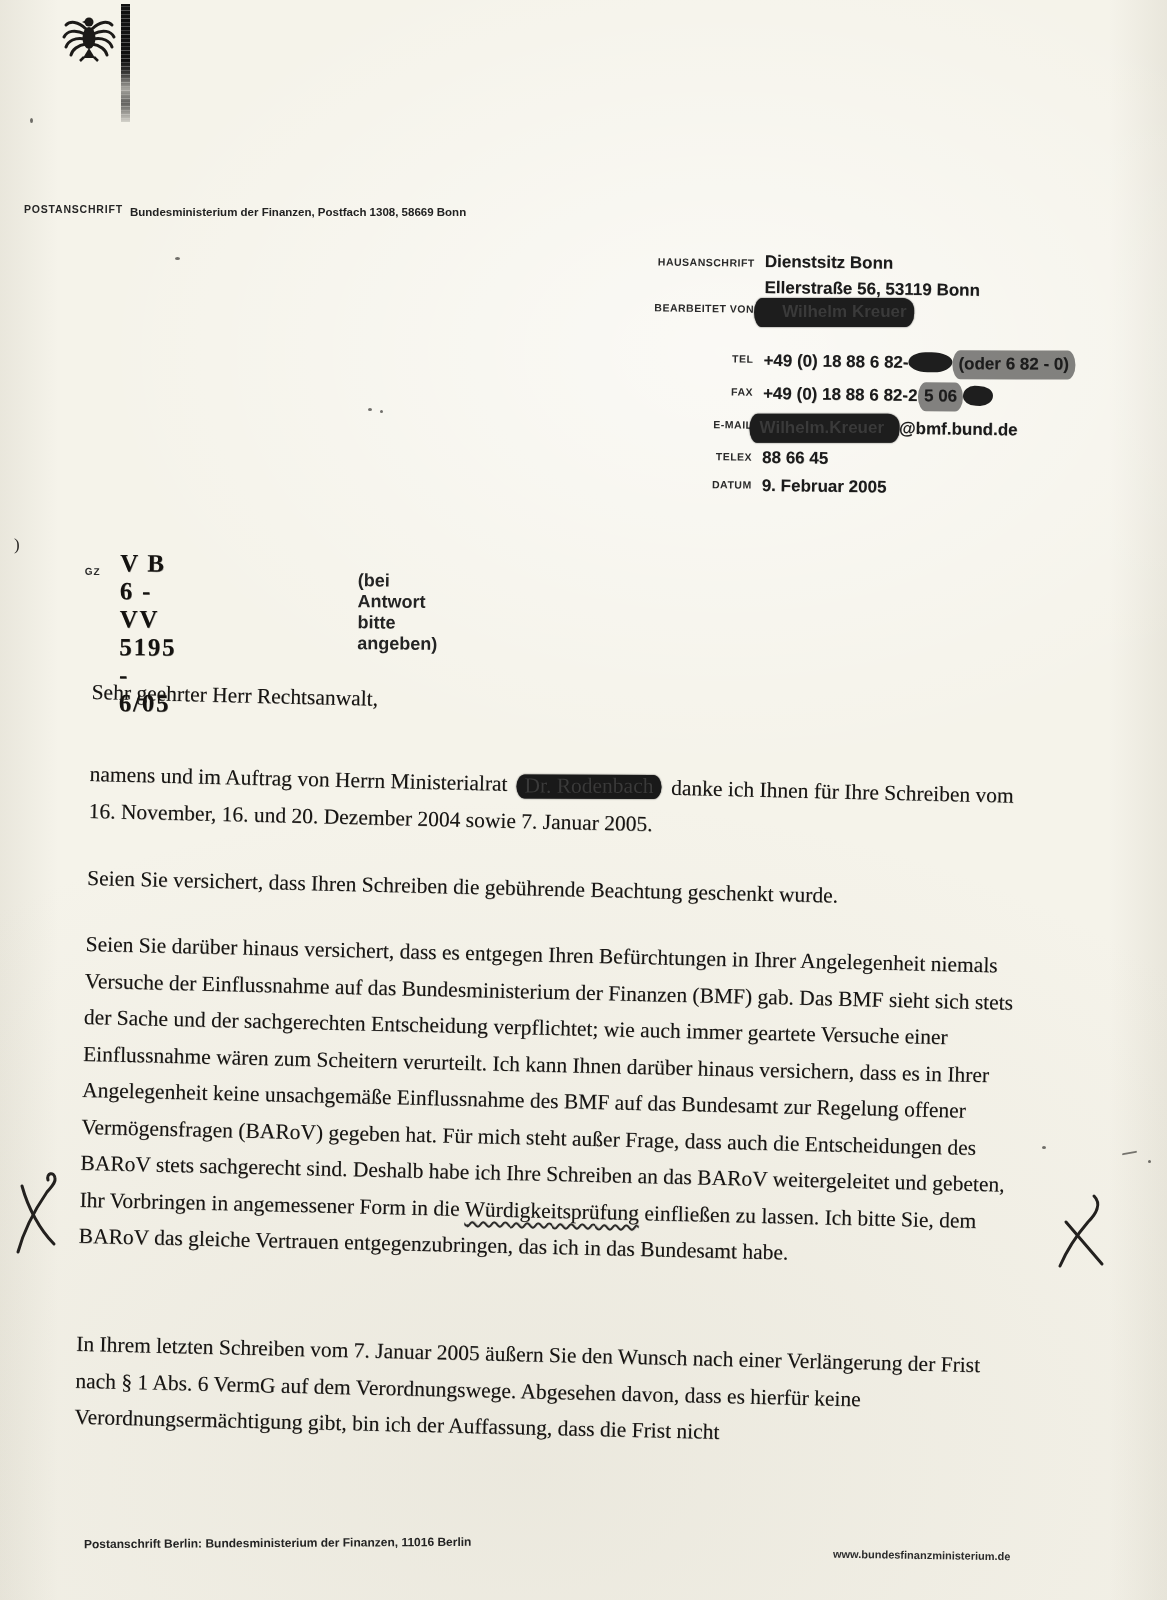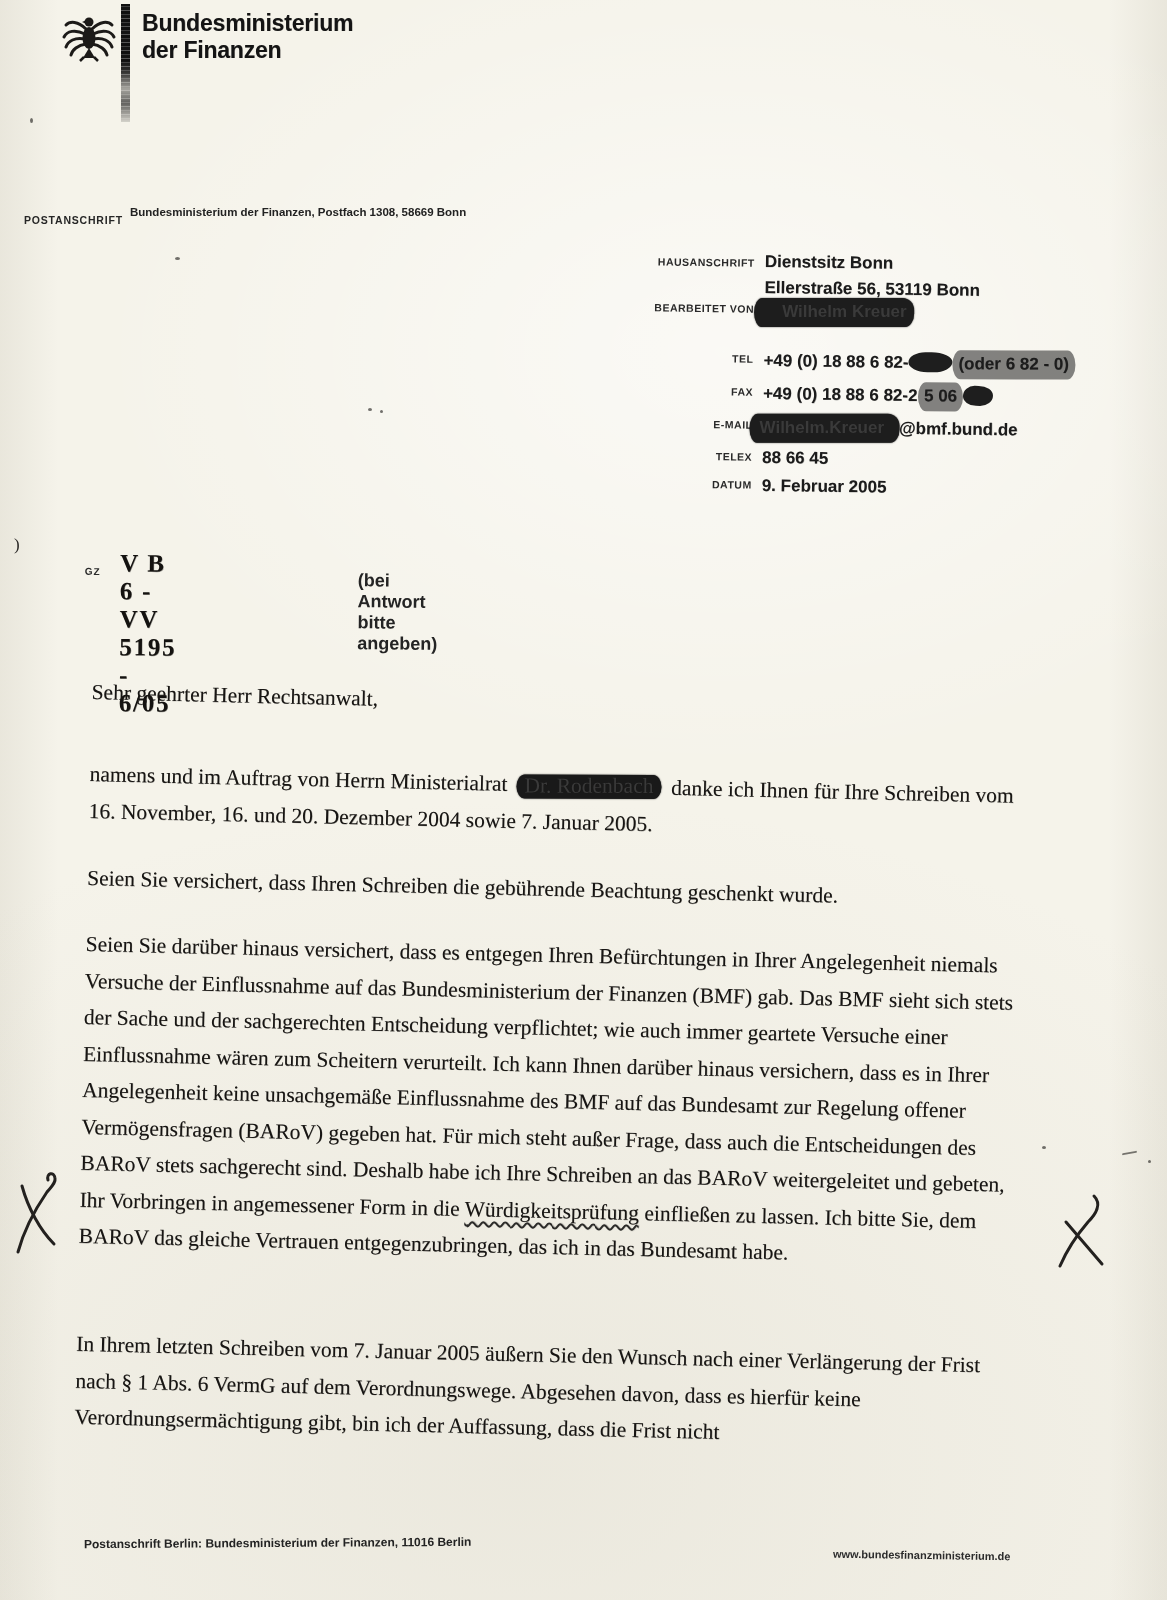--- a/index.html
+++ b/index.html
@@ -22,21 +22,21 @@
   .eagle{left:60px;top:6px;width:58px;height:60px;}
   .logostrip{left:121px;top:4px;width:9px;height:118px;
     background:repeating-linear-gradient(0deg,#141414 0 3px,#3d3d3d 3px 4px,#101010 4px 7px,#555 7px 8px);
     -webkit-mask-image:linear-gradient(180deg,#000 0 48%,rgba(0,0,0,0.85) 58%,rgba(0,0,0,0.35) 72%,rgba(0,0,0,0.65) 84%,rgba(0,0,0,0.15) 100%);
     mask-image:linear-gradient(180deg,#000 0 48%,rgba(0,0,0,0.85) 58%,rgba(0,0,0,0.35) 72%,rgba(0,0,0,0.65) 84%,rgba(0,0,0,0.15) 100%);
   }
   .ministry{left:142px;top:10px;font-family:"Liberation Sans",sans-serif;font-weight:700;
     font-size:23px;line-height:27px;color:#141414;letter-spacing:-0.2px;
     text-shadow:0.4px 0.4px 0 rgba(20,20,20,0.35);}
   
-  .pa-label{left:24px;top:214px;font-family:"Liberation Sans",sans-serif;font-size:10.5px;font-weight:700;
+  .pa-label{left:24px;top:203px;font-family:"Liberation Sans",sans-serif;font-size:10.5px;font-weight:700;
     letter-spacing:0.8px;color:#262626;}
   .pa-value{left:130px;top:206px;font-family:"Liberation Sans",sans-serif;font-size:11.5px;font-weight:600;color:#222;}
   
   .recipient{left:128px;top:266px;font-size:22px;line-height:33.5px;color:#191715;
     text-shadow:0.35px 0.35px 0 rgba(25,23,21,0.4);transform:rotate(0.25deg);}
   
   .contact{left:0;top:0;width:1167px;transform:rotate(0.8deg);transform-origin:700px 250px;
     font-family:"Liberation Sans",sans-serif;}
   .clabel{position:absolute;left:598px;width:157px;text-align:right;font-size:10.5px;font-weight:700;
     letter-spacing:0.5px;color:#2a2a2a;}
@@ -106,24 +106,20 @@
     </g>
     <g fill="#1c1a18">
       <ellipse cx="29" cy="31" rx="6.5" ry="11"></ellipse>
       <circle cx="29" cy="15" r="4.5"></circle>
       <path d="M29 12 l-7 3 7 3 z"></path>
       <path d="M29 41 l-6 10 h12 z"></path>
       <path d="M24 50 l-4 4 M34 50 l4 4" stroke="#1c1a18" stroke-width="2.5"></path>
     </g>
   </svg>
   <div class="abs logostrip"></div>
-  <div class="abs ministry">
-    <div>Bundesministerium</div>
-    <div>der Finanzen</div>
-  </div>
 
   <div class="abs pa-label">POSTANSCHRIFT</div>
   <div class="abs pa-value">Bundesministerium der Finanzen, Postfach 1308, 58669 Bonn</div>
 
 
   <div class="abs contact">
     <div class="clabel" style="top:256px;">HAUSANSCHRIFT</div>
     <div class="cval" style="top:248px;">
       <div>Dienstsitz Bonn</div>
       <div>Ellerstraße 56, 53119 Bonn</div>

